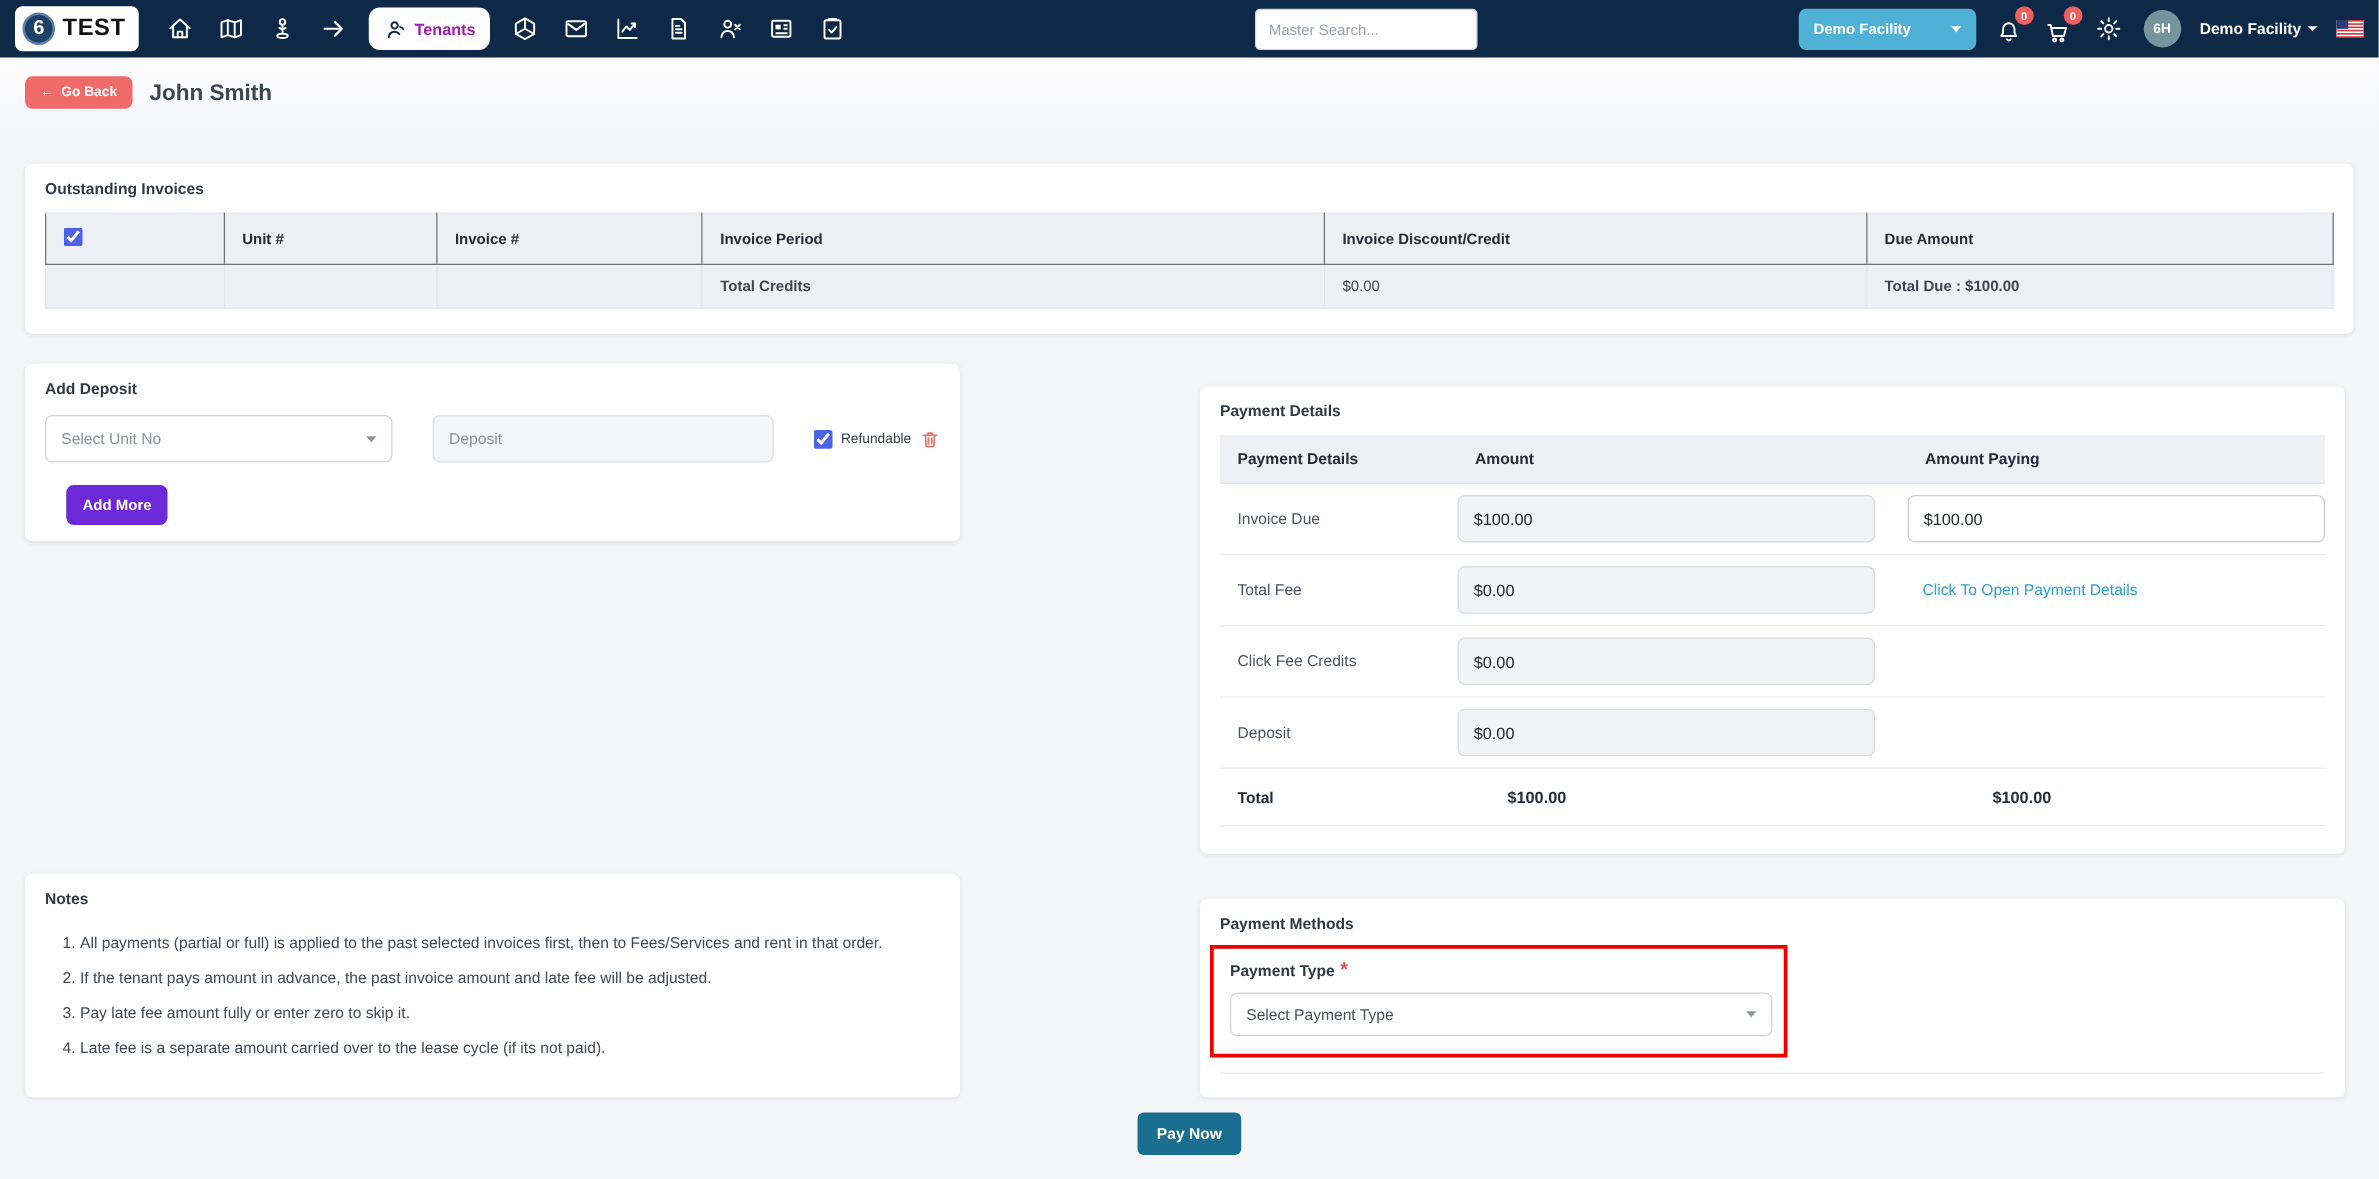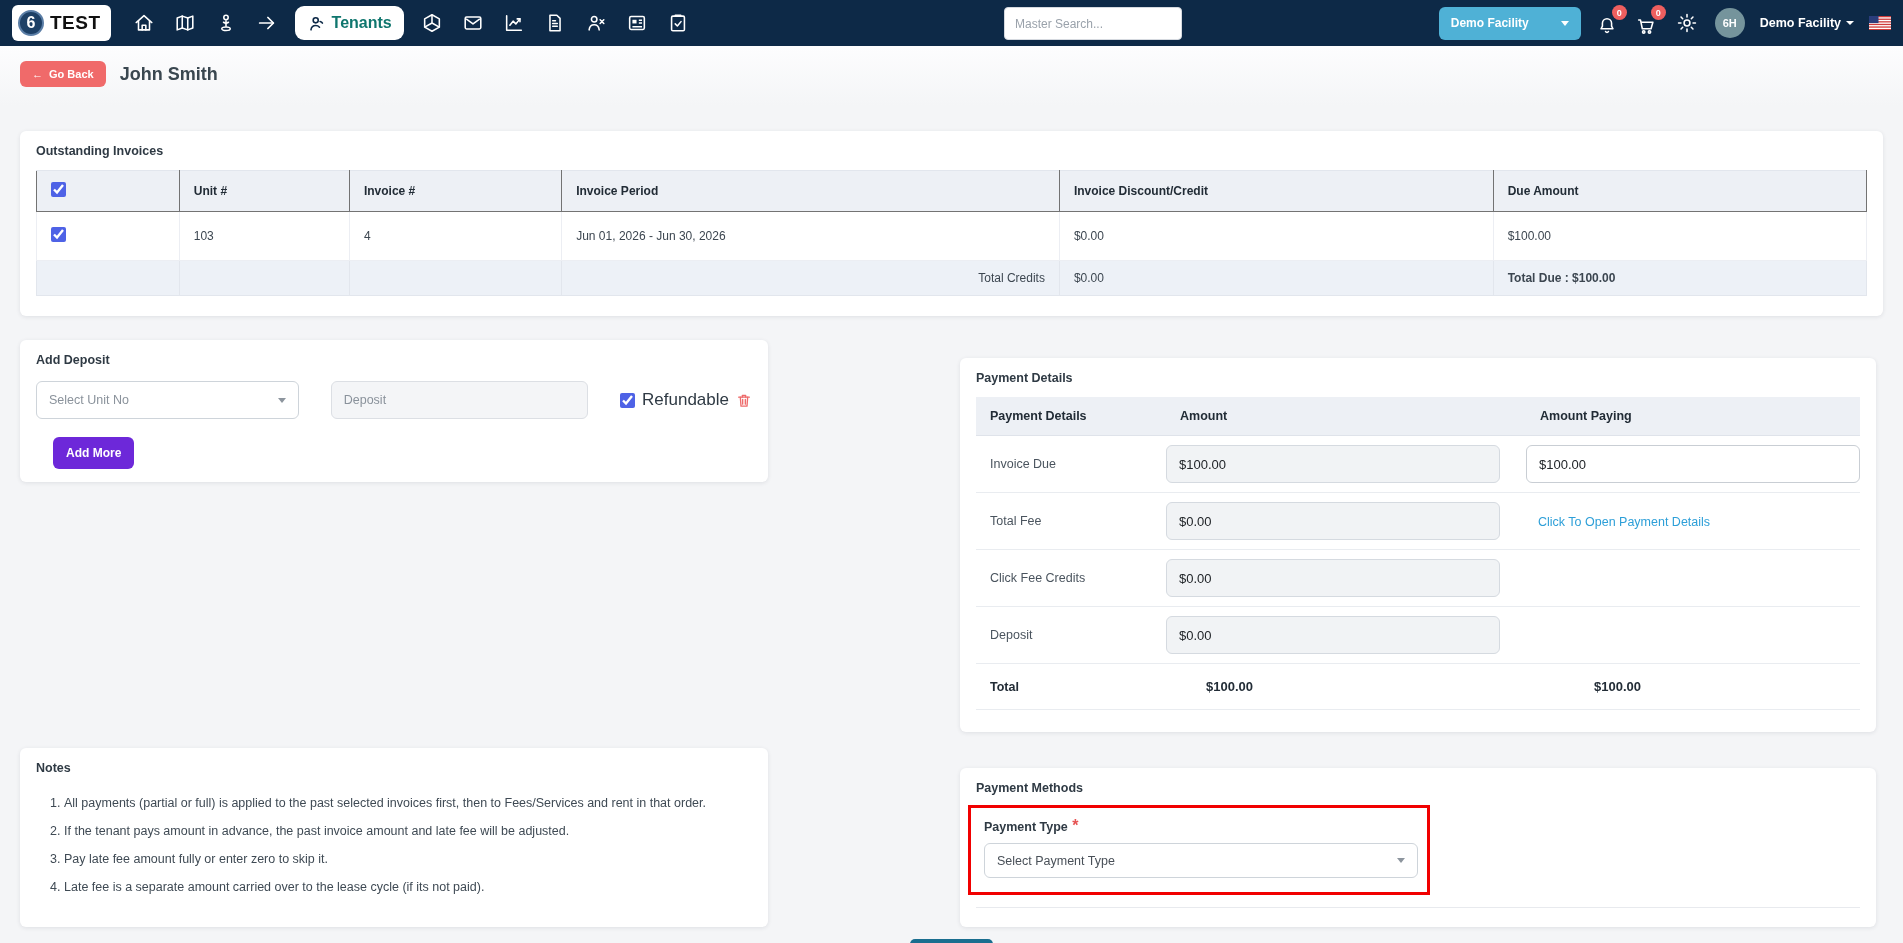--- a/index.html
+++ b/index.html
@@ -30,21 +30,21 @@
   .nav-icons { display: flex; align-items: center; gap: 7px; }
   .nav-icon-btn {
     width: 34px; height: 34px; display: flex; align-items: center; justify-content: center;
     border-radius: 6px; cursor: pointer;
   }
   .nav-icon-btn svg { display: block; }
   .tenants-pill {
     background: #fff; border-radius: 9px; height: 34px; padding: 0 12px;
     display: flex; align-items: center; gap: 6px; cursor: pointer; margin: 0 4px;
   }
-  .tenants-pill span { color: #0f766e; font-size: 16px; font-weight: 700; }
+  .tenants-pill span { color: #a21caf; font-size: 13px; font-weight: 700; }
   .master-search {
     position: absolute; left: 1004px; top: 7px; width: 178px; height: 33px;
     border: 1px solid #d5d9df; border-radius: 4px; background: #fff;
     font-size: 12px; padding: 0 10px; color: #333;
     font-family: "Liberation Sans", sans-serif; outline: none;
   }
   .master-search::placeholder { color: #9aa2ab; }
   .nav-right { position: absolute; right: 12px; top: 0; height: 46px; display: flex; align-items: center; gap: 15px; }
   .facility-select {
     width: 142px; height: 33px; background: #4fb1d6; border-radius: 6px;
@@ -83,21 +83,21 @@
   
   .outstanding-card { margin-top: 42px; padding-bottom: 20px; }
   .inv-table { width: 100%; border-collapse: collapse; margin-top: 12px; table-layout: fixed; }
   .inv-table th {
     background: #edf0f5; text-align: left; font-size: 12px; font-weight: 700; color: #222c36;
     padding: 11px 14px; border: 1px solid #737373; border-top: 1px solid #e2e6ed;
   }
   .inv-table td { font-size: 12px; color: #3c4650; padding: 15px 14px; border: 1px solid #eceef3; background: #fff; }
   .inv-table tr.totals td { background: #edf1f7; padding: 10px 14px; border-color: #e2e6ed; }
   .inv-table input[type="checkbox"], .cb { accent-color: #4e62e6; width: 15px; height: 15px; cursor: pointer; }
-  .totals-label { font-weight: 400; text-align: right; color: #222c36; }
+  .totals-label { font-weight: 700; color: #222c36; }
   .total-due { font-weight: 700; color: #222c36; }
   
   .cols { display: flex; margin-top: 24px; align-items: flex-end; }
   .col-left { width: 748px; }
   .col-right { width: 916px; margin-left: 192px; }
   
   .deposit-row { display: flex; align-items: center; gap: 32px; margin-top: 14px; }
   .select-box {
     height: 38px; border: 1px solid #ced4da; border-radius: 6px; background: #fff;
     display: flex; align-items: center; justify-content: space-between;
@@ -105,21 +105,21 @@
   }
   .select-box .ph { font-size: 12.5px; color: #8a929b; }
   .select-unit { width: 288px; }
   .deposit-input {
     width: 282px; height: 38px; background: #f4f5f7; border: 1px solid #dcdfe4;
     border-radius: 6px; font-size: 12.5px; padding: 0 12px; color: #333;
     font-family: "Liberation Sans", sans-serif; outline: none;
   }
   .deposit-input::placeholder { color: #8a929b; }
   .refundable-wrap { display: flex; align-items: center; gap: 7px; }
-  .refundable-wrap label { font-size: 17px; color: #2f3a44; cursor: pointer; }
+  .refundable-wrap label { font-size: 11px; color: #2f3a44; cursor: pointer; }
   .trash-btn { background: none; border: none; cursor: pointer; padding: 0; display: flex; }
   .add-more-btn {
     margin-top: 18px; background: #6d28d9; color: #fff; border: none; border-radius: 6px;
     font-size: 12px; font-weight: 700; padding: 9px 13px; cursor: pointer;
     font-family: "Liberation Sans", sans-serif;
     margin-left: 17px;
   }
   
   .pd-card { padding-bottom: 22px; }
   .pd-grid { display: grid; grid-template-columns: 190px 360px 334px; align-items: center; }
@@ -325,28 +325,20 @@
         <tr>
           <th><input type="checkbox" checked="" style=""></th>
           <th>Unit #</th>
           <th>Invoice #</th>
           <th>Invoice Period</th>
           <th>Invoice Discount/Credit</th>
           <th>Due Amount</th>
         </tr>
       </thead>
       <tbody>
-        <tr>
-          <td><input type="checkbox" checked="" style=""></td>
-          <td>103</td>
-          <td>4</td>
-          <td>Jun 01, 2026 - Jun 30, 2026</td>
-          <td>$0.00</td>
-          <td>$100.00</td>
-        </tr>
         <tr class="totals">
           <td></td>
             <td></td>
             <td></td>
           <td class="totals-label">Total Credits</td>
           <td>$0.00</td>
           <td class="total-due">Total Due : $100.00</td>
         </tr>
       </tbody>
     </table>

